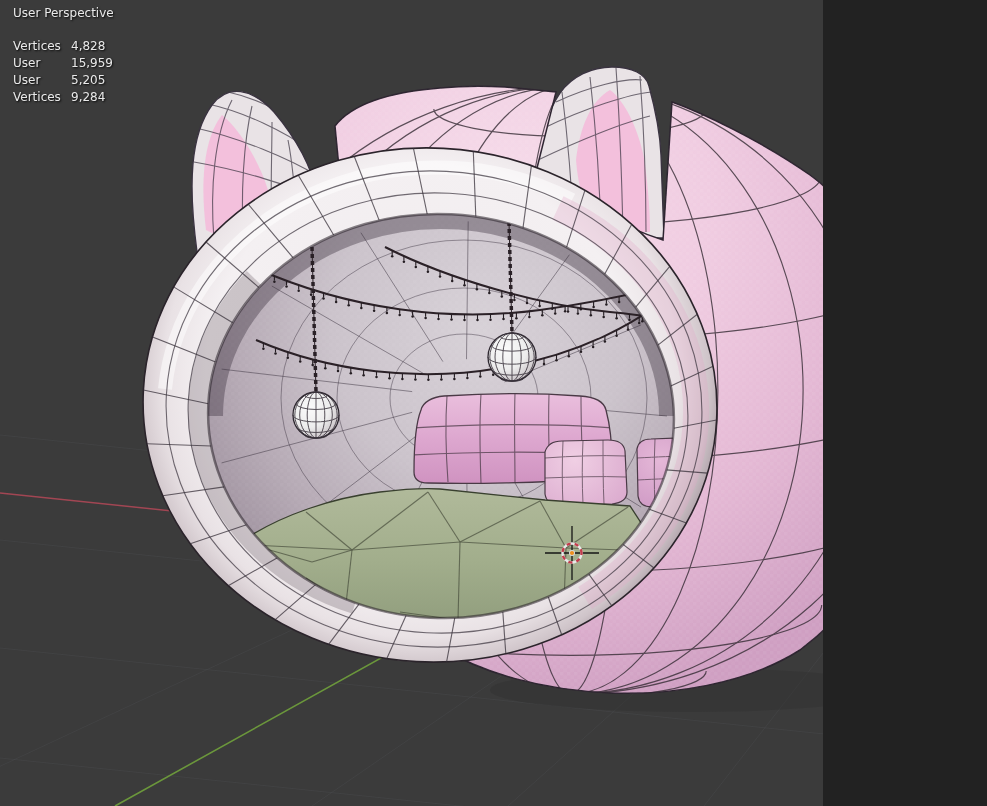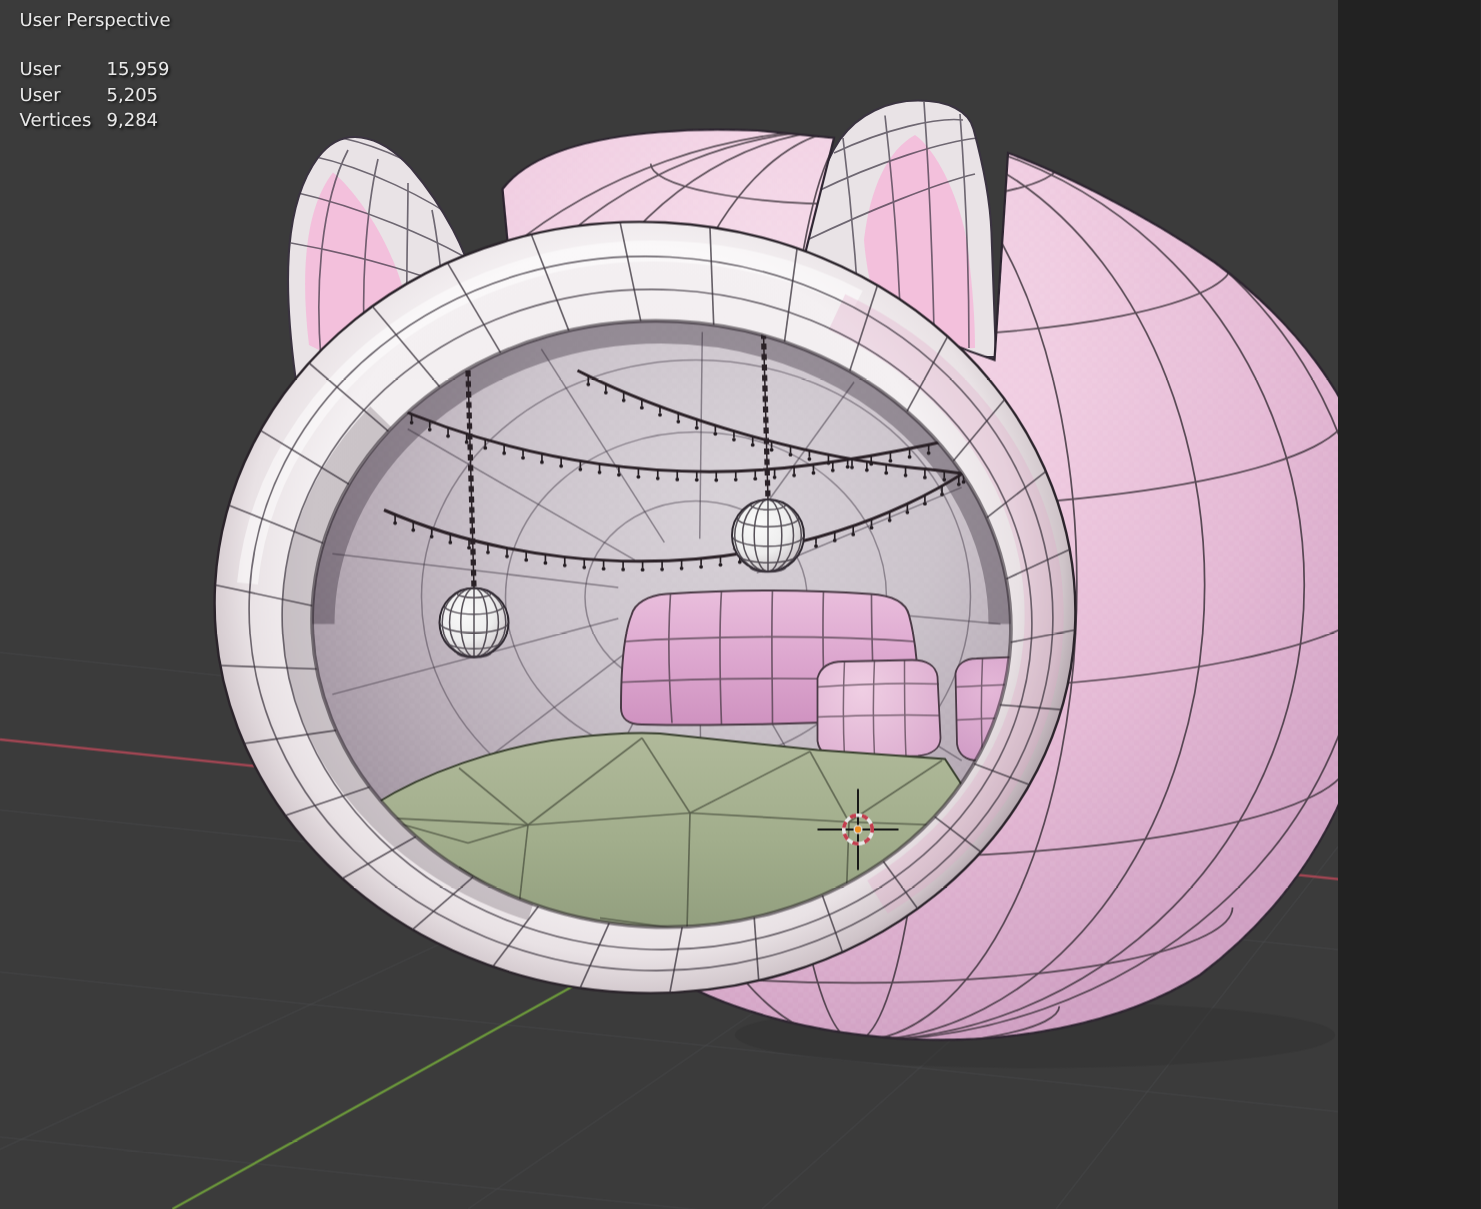--- a/index.html
+++ b/index.html
@@ -1,16 +1,16 @@
 <!DOCTYPE html>
 <html><head>
 <meta charset="utf-8">
 <style>
   html,body{margin:0;padding:0;background:#222;}
-  .viewport{position:relative;width:892px;height:806px;overflow:hidden;background:#3b3b3b;
+  .viewport{position:relative;width:823px;height:806px;overflow:hidden;background:#3b3b3b;
     font-family:"DejaVu Sans",sans-serif;}
   .viewport svg{position:absolute;left:0;top:0;}
   .hud{position:absolute;left:13px;top:5px;color:#e9e9e9;font-size:12px;line-height:17px;
     text-shadow:1px 1px 2px rgba(0,0,0,.85);pointer-events:none;}
   .hud .b{margin:0 0 0 0;}
   .stats{margin-top:16px;}
   .srow{height:17px;}
   .sl{display:inline-block;width:58px;}
   .sv{display:inline-block;}
 </style>
@@ -529,18 +529,19 @@
     <circle r="9.5" fill="none" stroke="#e8e8e8" stroke-width="2.4"></circle>
     <circle r="9.5" fill="none" stroke="#c33d4d" stroke-width="2.4" stroke-dasharray="4.1 4.1" stroke-dashoffset="2"></circle>
     <circle r="3" fill="#dddddd"></circle>
     <circle r="2.1" fill="#ef8f1d"></circle>
   </g>
 </svg>
 
 <div class="hud">
   <div class="b">User Perspective</div>
   <div class="stats">
+    <div class="srow"><span class="sl">Vertices</span><span class="sv">4,828</span></div>
     <div class="srow"><span class="sl">User</span><span class="sv">15,959</span></div>
     <div class="srow"><span class="sl">User</span><span class="sv">5,205</span></div>
     <div class="srow"><span class="sl">Vertices</span><span class="sv">9,284</span></div>
   </div>
 </div>
 </div>
 
 </body></html>

